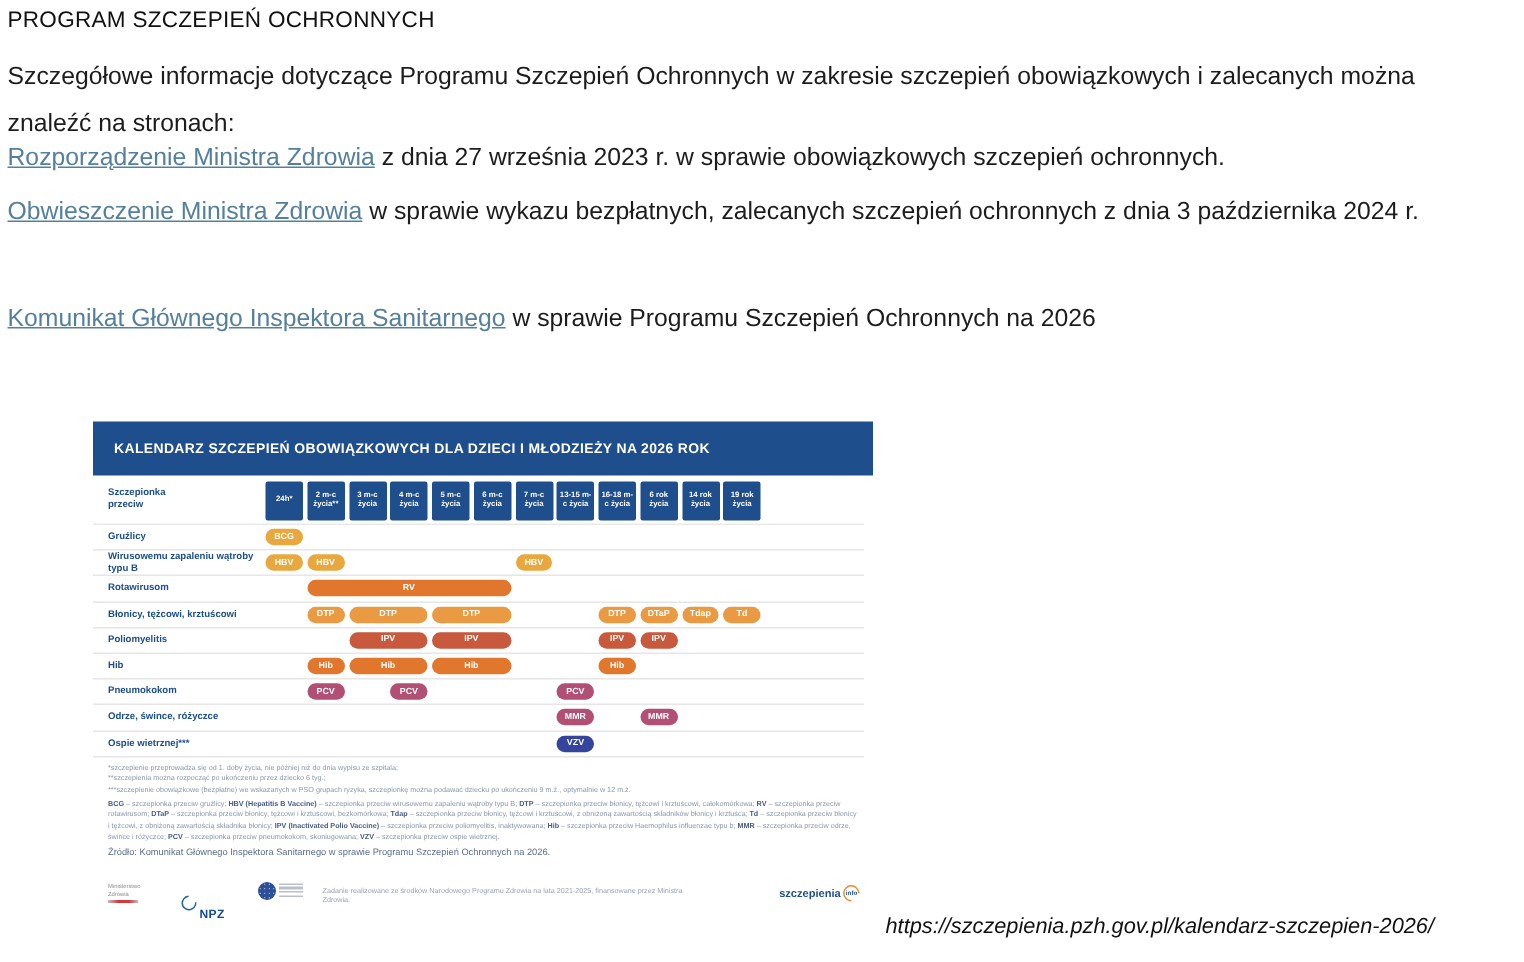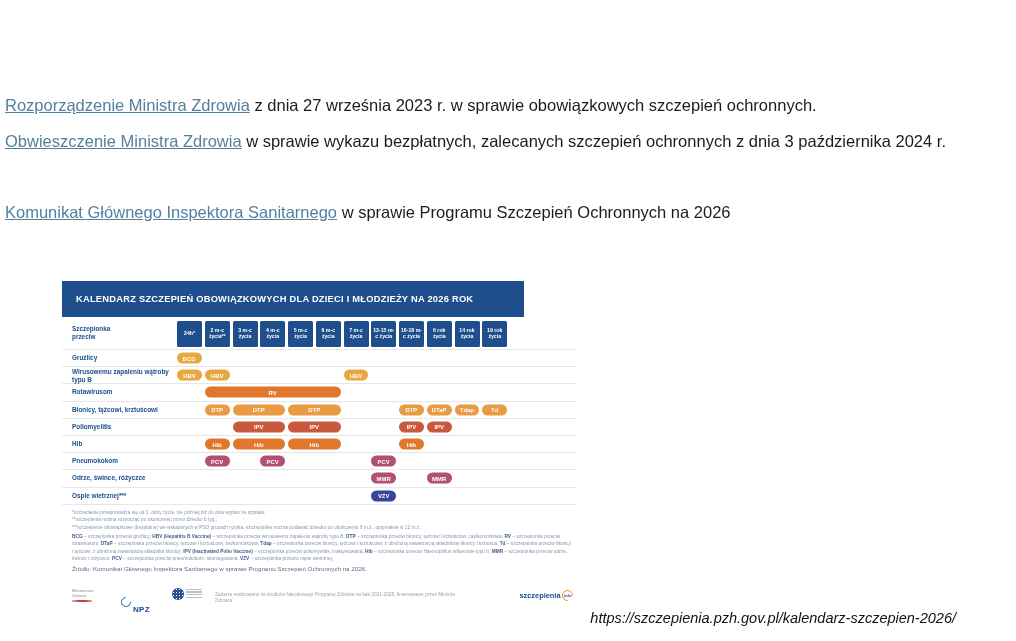--- a/index.html
+++ b/index.html
@@ -8,21 +8,21 @@
   #page { position:relative; width:1016px; height:641px; }
 
   .doc-title { position:absolute; left:5px; top:5px; font-size:15px; letter-spacing:.2px; color:#111; }
   .intro { position:absolute; left:5px; top:36px; width:995px; font-size:16.5px; line-height:31px; color:#1c1c1c; }
   .linkline { position:absolute; left:5px; font-size:16.5px; color:#1c1c1c; white-space:nowrap; }
   .linkline a { color:#54809E; text-decoration:underline; cursor:pointer; }
   .l1{ top:96px; } .l2{ top:132px; } .l3{ top:168px; } .l4{ top:203px; }
 
   
   .cal-card { position:absolute; left:62px; top:281px; width:520px; height:336px; background:#fff; }
-  .cal-band { position:absolute; left:0; top:0; width:462px; height:36px; background:#1F4E8C;
+  .cal-band { position:absolute; left:0; top:0; width:520px; height:36px; background:#1F4E8C;
     color:#fff; font-weight:bold; font-size:9.3px; letter-spacing:.25px;
     display:flex; align-items:center; padding-left:14px; }
   .cal-corner { position:absolute; left:10px; top:44px; width:62px; font-size:6.4px; font-weight:bold;
     color:#1b4e8c; line-height:1.2; }
   .colbox { position:absolute; top:0; height:26px; background:#1F4E8C; border-radius:1.5px;
     color:#fff; font-weight:bold; font-size:5.2px; line-height:1.1; text-align:center;
     display:flex; align-items:center; justify-content:center; padding:1px; }
   #cal-cols { position:absolute; left:0; top:40px; height:26px; width:520px; }
   #cal-rows { position:absolute; left:0; top:68px; width:514px; border-top:1px solid #e9e9e9; }
   .calrow { position:relative; height:17.2px; border-bottom:1px solid #e6e6e6; }
@@ -58,21 +58,23 @@
     display:flex; align-items:center; justify-content:center; }
   .info-ring span { transform:rotate(45deg); font-size:4.2px; font-weight:bold; color:#1b4e8f; }
 
   .caption-url { position:absolute; right:60px; top:610px; font-size:14.5px; font-style:italic; color:#111; }
 </style>
 </head>
 <body>
 
 <div id="page">
 
+  <div class="doc-title">PROGRAM SZCZEPIEŃ OCHRONNYCH</div>
 
+  <p class="intro">Szczegółowe informacje dotyczące Programu Szczepień Ochronnych w zakresie szczepień obowiązkowych i zalecanych można znaleźć na stronach:</p>
 
   <p class="linkline l1"><a>Rozporządzenie Ministra Zdrowia</a><span> z dnia 27 września 2023 r. w sprawie obowiązkowych szczepień ochronnych.</span></p>
   <p class="linkline l2"><a>Obwieszczenie Ministra Zdrowia</a><span> w sprawie wykazu bezpłatnych, zalecanych szczepień ochronnych z dnia 3 października 2024 r.</span></p>
   <p class="linkline l4"><a>Komunikat Głównego Inspektora Sanitarnego</a><span> w sprawie Programu Szczepień Ochronnych na 2026</span></p>
 
   <div class="cal-card">
     <div class="cal-band">KALENDARZ SZCZEPIEŃ OBOWIĄZKOWYCH DLA DZIECI I MŁODZIEŻY NA 2026 ROK</div>
     <div class="cal-corner">Szczepionka przeciw</div>
     <div id="cal-cols">
         <div class="colbox" style="left: 115px; width: 25px;">24h*</div>

